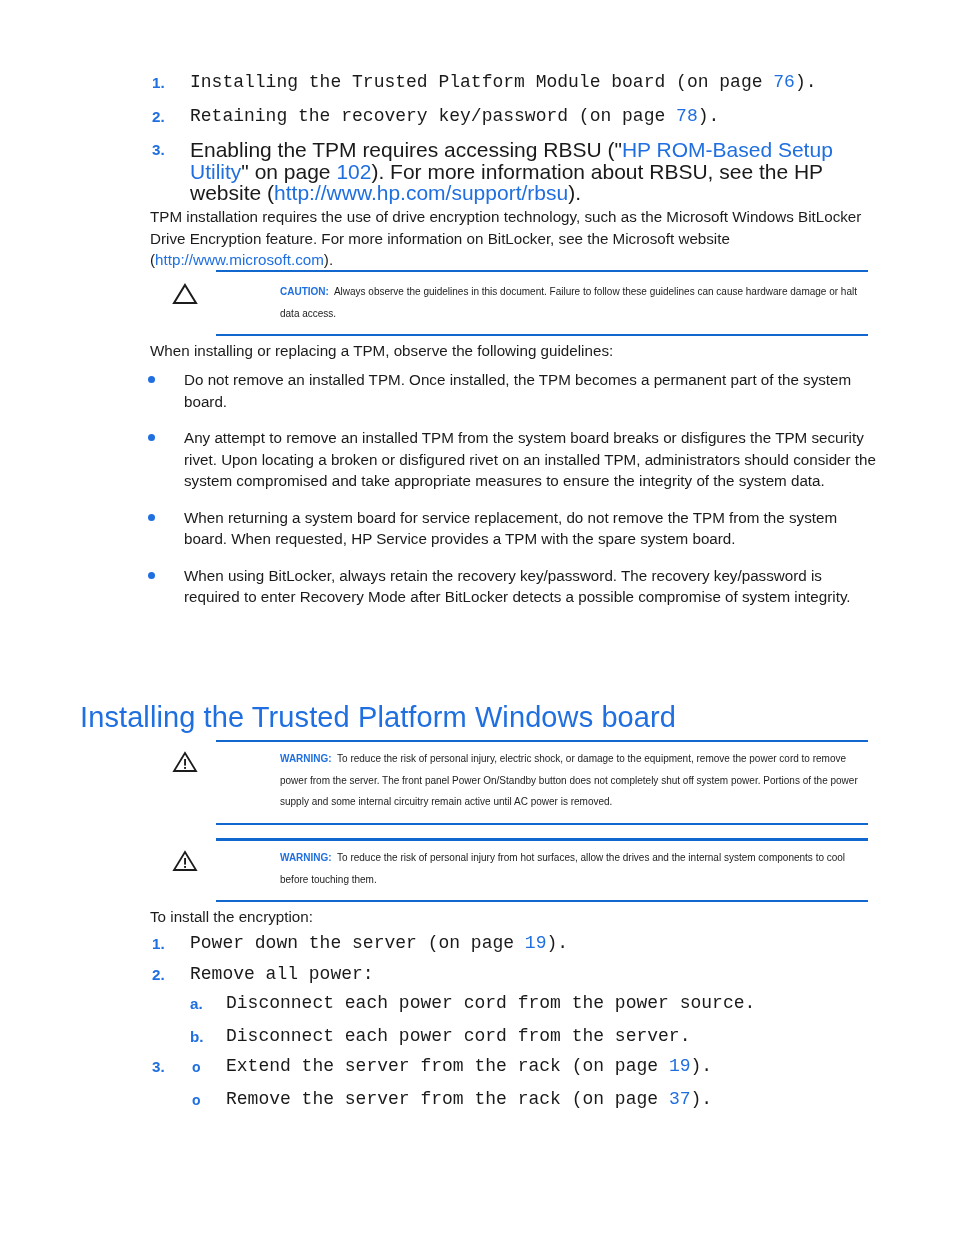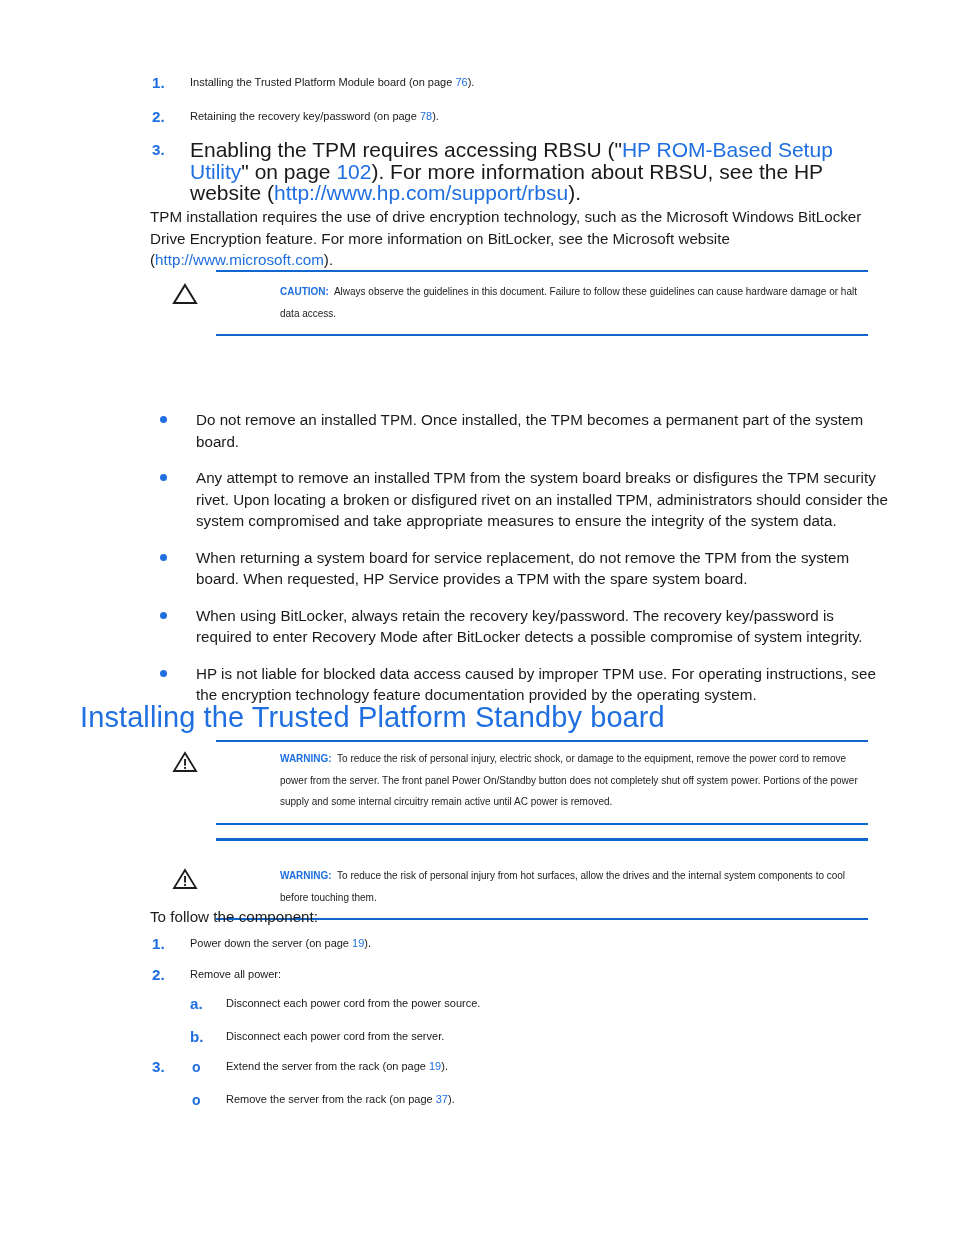--- a/index.html
+++ b/index.html
@@ -52,22 +52,23 @@
     position: absolute;
     left: 10px;
     top: 0;
     color: #1f6fe0;
     font-weight: bold;
     font-size: 15.2px;
     line-height: 21.5px;
   }
   .olist > li .txt {
     display: block;
-    font-size: 11px;
-    line-height: 21.5px;
+    font-size: 18px;
+    line-height: 21.5px;
+    font-family: Liberation Mono, monospace;
   }
   .sub-para {
     padding-left: 48px;
     font-size: 21px;
     line-height: 21.5px;
     margin-top: 10px;
   }
 
   
   .blist {
@@ -228,77 +229,74 @@
       <span class="icon" style="left:32px;">
         <svg width="26" height="24" viewBox="0 0 26 24" xmlns="http://www.w3.org/2000/svg">
           <path d="M13 3 L24 21 L2 21 Z" fill="none" stroke="#1c1c1c" stroke-width="2" stroke-linejoin="miter"></path>
         </svg>
       </span>
       <span class="atext"><span class="alabel">CAUTION:</span><span>&nbsp; </span><span>Always observe the guidelines in this document. Failure to follow these guidelines can cause hardware damage or halt data access.</span></span>
     </div>
     <div class="rule-bottom" style="margin-left:76px;"></div>
   </div>
 
-
-  <ul class="blist" style="position:absolute; left:148px; top:369px; width:740px;margin-top:40px;">
+  <p class="body-text" style="position:absolute; left:150px; top:340px; width:724px; margin:0;">When installing or replacing a TPM, observe the following guidelines:</p>
+
+  <ul class="blist" style="position:absolute; left:136px; top:369px; width:740px;">
     <li>
       <span class="bullet"></span>
       <span class="txt">Do not remove an installed TPM. Once installed, the TPM becomes a permanent part of the system board.</span>
     </li>
     <li>
       <span class="bullet"></span>
       <span class="txt">Any attempt to remove an installed TPM from the system board breaks or disfigures the TPM security rivet. Upon locating a broken or disfigured rivet on an installed TPM, administrators should consider the system compromised and take appropriate measures to ensure the integrity of the system data.</span>
     </li>
     <li>
       <span class="bullet"></span>
       <span class="txt">When returning a system board for service replacement, do not remove the TPM from the system board. When requested, HP Service provides a TPM with the spare system board.</span>
     </li>
     <li>
       <span class="bullet"></span>
       <span class="txt">When using BitLocker, always retain the recovery key/password. The recovery key/password is required to enter Recovery Mode after BitLocker detects a possible compromise of system integrity.</span>
     </li>
-    <li>
-      <span class="bullet"></span>
-      <span class="txt">HP is not liable for blocked data access caused by improper TPM use. For operating instructions, see the encryption technology feature documentation provided by the operating system.</span>
-    </li>
   </ul>
 
-  <h1 class="h1" style="position:absolute; left:80px; top:700px; width:800px;">Installing the Trusted Platform Standby board</h1>
+  <h1 class="h1" style="position:absolute; left:80px; top:700px; width:800px;">Installing the Trusted Platform Windows board</h1>
 
   <div class="admon" style="position:absolute; left:140px; top:740px; width:728px; margin:0;">
     <div class="rule-top" style="margin-left:76px;"></div>
     <div class="inner" style="padding-left:140px; padding-top:6px;">
       <span class="icon" style="left:32px; top:8px;">
         <svg width="26" height="24" viewBox="0 0 26 24" xmlns="http://www.w3.org/2000/svg">
           <path d="M13 3 L24 21 L2 21 Z" fill="none" stroke="#1c1c1c" stroke-width="1.8" stroke-linejoin="miter"></path>
           <rect x="12.1" y="9" width="1.9" height="6.6" fill="#1c1c1c"></rect>
           <rect x="12.1" y="17" width="1.9" height="1.9" fill="#1c1c1c"></rect>
         </svg>
       </span>
       <span class="atext"><span class="alabel">WARNING:</span><span>&nbsp; </span><span>To reduce the risk of personal injury, electric shock, or damage to the equipment, remove the power cord to remove power from the server. The front panel Power On/Standby button does not completely shut off system power. Portions of the power supply and some internal circuitry remain active until AC power is removed.</span></span>
     </div>
     <div class="rule-bottom" style="margin-left:76px;"></div>
   </div>
 
   <div class="admon" style="position:absolute; left:140px; top:838px; width:728px; margin:0;">
     <div class="rule-top thick" style="margin-left:76px;"></div>
-    <div class="inner" style="padding-left:140px; padding-top:6px;margin-top:18px;">
+    <div class="inner" style="padding-left:140px; padding-top:6px;">
       <span class="icon" style="left:32px; top:8px;">
         <svg width="26" height="24" viewBox="0 0 26 24" xmlns="http://www.w3.org/2000/svg">
           <path d="M13 3 L24 21 L2 21 Z" fill="none" stroke="#1c1c1c" stroke-width="1.8" stroke-linejoin="miter"></path>
           <rect x="12.1" y="9" width="1.9" height="6.6" fill="#1c1c1c"></rect>
           <rect x="12.1" y="17" width="1.9" height="1.9" fill="#1c1c1c"></rect>
         </svg>
       </span>
       <span class="atext"><span class="alabel">WARNING:</span><span>&nbsp; </span><span>To reduce the risk of personal injury from hot surfaces, allow the drives and the internal system components to cool before touching them.</span></span>
     </div>
     <div class="rule-bottom" style="margin-left:76px;"></div>
   </div>
 
-  <p class="body-text" style="position:absolute; left:150px; top:906px; width:724px; margin:0;">To follow the component:</p>
+  <p class="body-text" style="position:absolute; left:150px; top:906px; width:724px; margin:0;">To install the encryption:</p>
 
   <ol class="olist" style="position:absolute; left:142px; top:933px; width:740px;">
     <li style="margin-bottom:9px;">
       <span class="marker">1.</span>
       <span class="txt"><span>Power down the server (on page </span><span class="pg">19</span><span>).</span></span>
     </li>
 
     <li style="margin-bottom:9px;">
       <span class="marker">2.</span>
       <span class="txt">Remove all power:</span>

